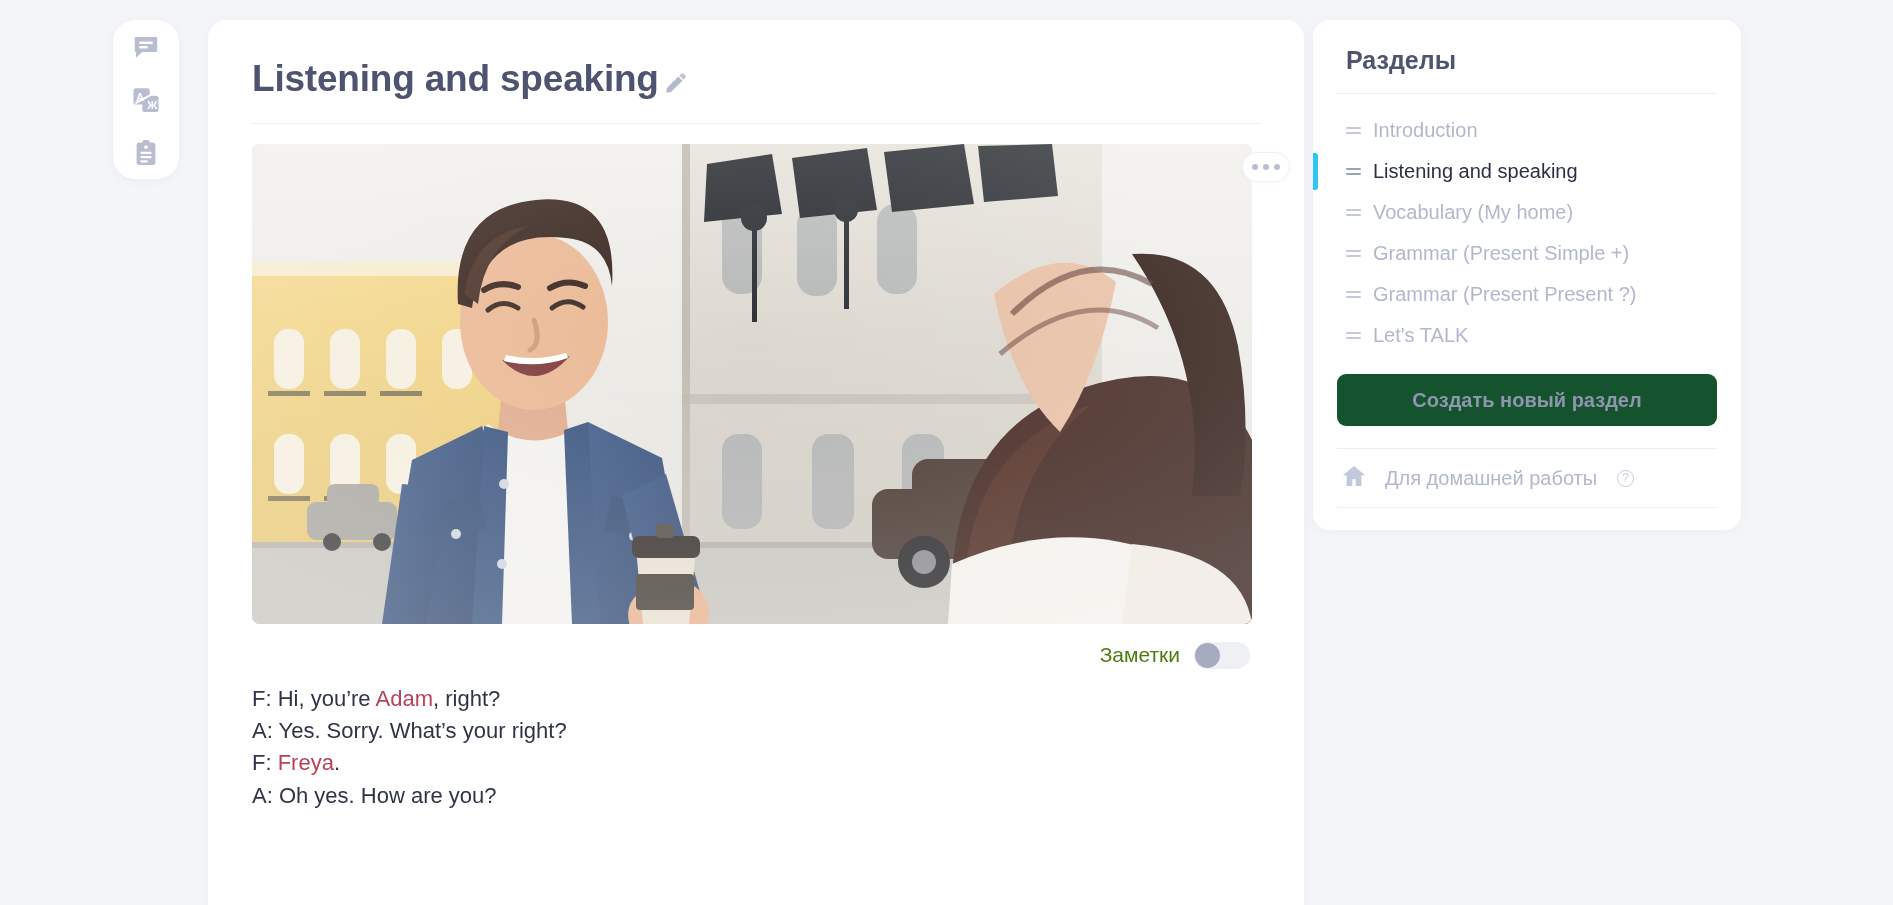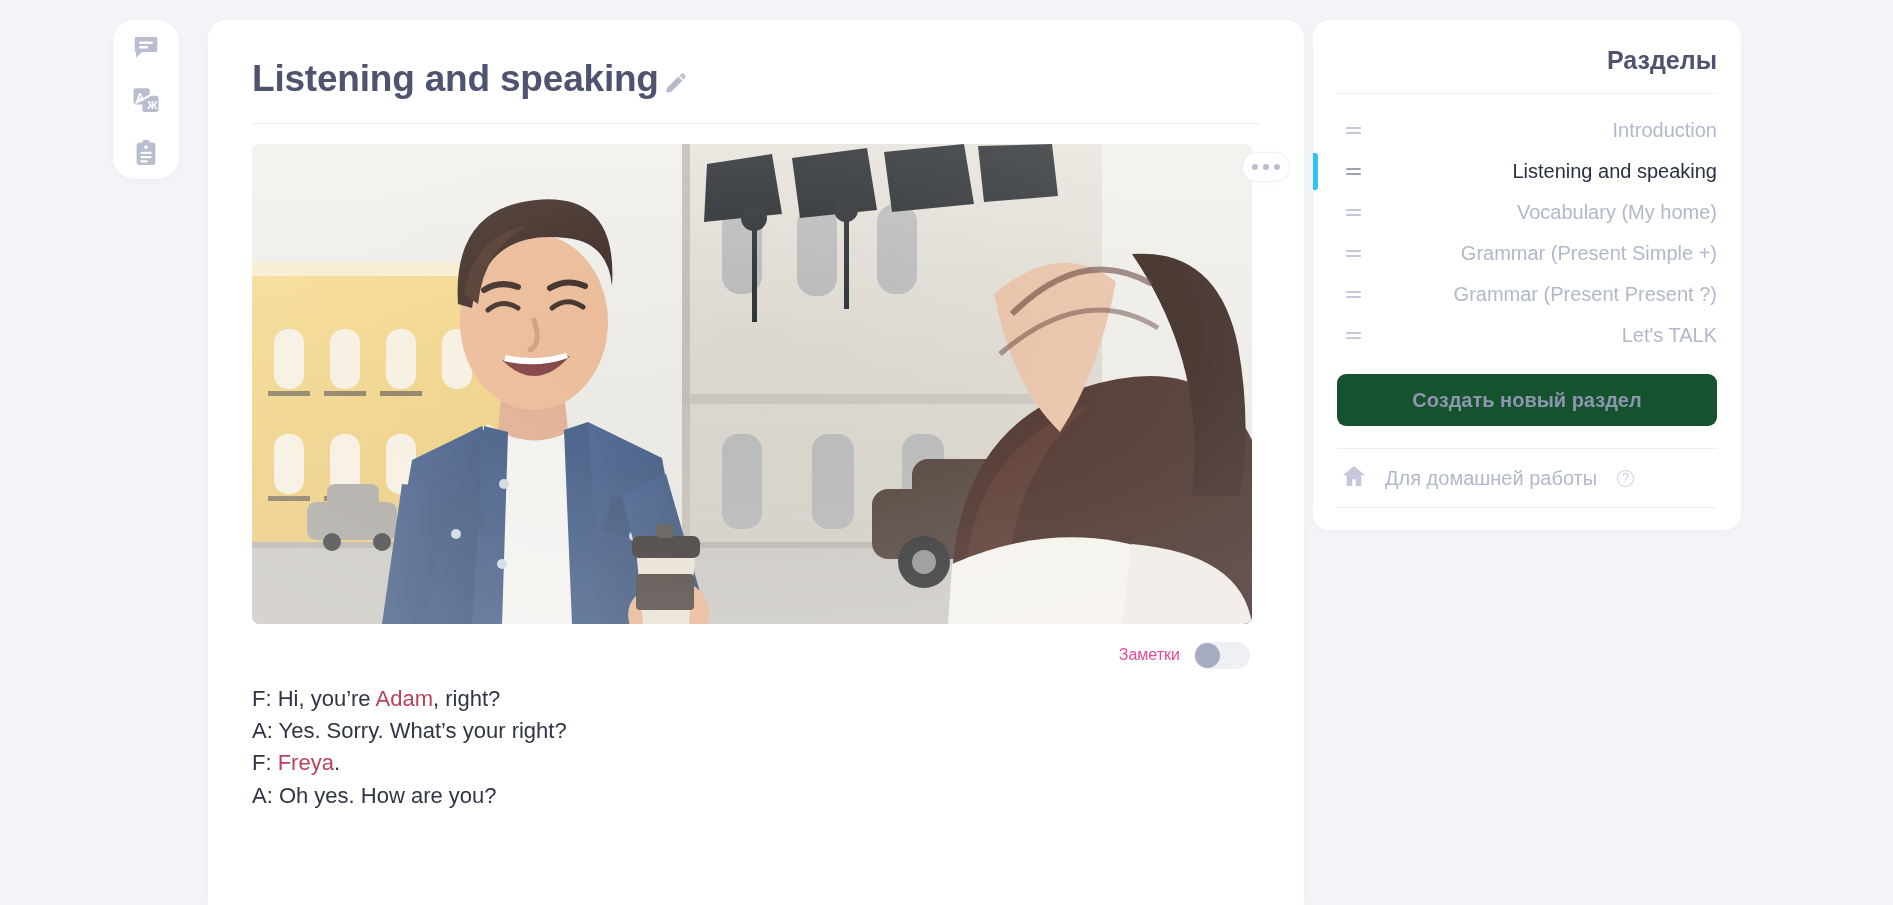--- a/index.html
+++ b/index.html
@@ -123,22 +123,22 @@
   
   .notes-row {
     display: flex;
     align-items: center;
     justify-content: flex-end;
     gap: 14px;
     margin-top: 18px;
     padding-right: 10px;
   }
   .notes-label {
-    font-size: 16px;
-    color: #ec4899;
+    font-size: 21px;
+    color: #4d7c0f;
     font-weight: 500;
   }
   .toggle {
     width: 56px;
     height: 27px;
     border-radius: 14px;
     background: #eef0f4;
     position: relative;
     cursor: pointer;
     flex: 0 0 auto;
@@ -171,37 +171,35 @@
     border-radius: 16px;
     box-shadow: 0 2px 12px rgba(120,128,160,0.06);
     padding: 26px 24px 22px 24px;
     overflow: hidden;
   }
   .panel-title {
     font-size: 25px;
     font-weight: bold;
     color: #4e5470;
     padding-left: 9px;
-    text-align: right;
   }
   .panel-divider {
     height: 1px;
     background: #eceef3;
     margin: 18px 0 16px 0;
   }
   .sec-list { position: relative; }
   .sec-item {
     position: relative;
     display: flex;
     align-items: center;
     gap: 12px;
     height: 41px;
     padding-left: 9px;
     cursor: pointer;
-    justify-content: space-between;
   }
   .sec-item .grip {
     flex: 0 0 auto;
     width: 15px;
     display: flex;
     flex-direction: column;
     gap: 3px;
     cursor: grab;
   }
   .sec-item .grip span {

